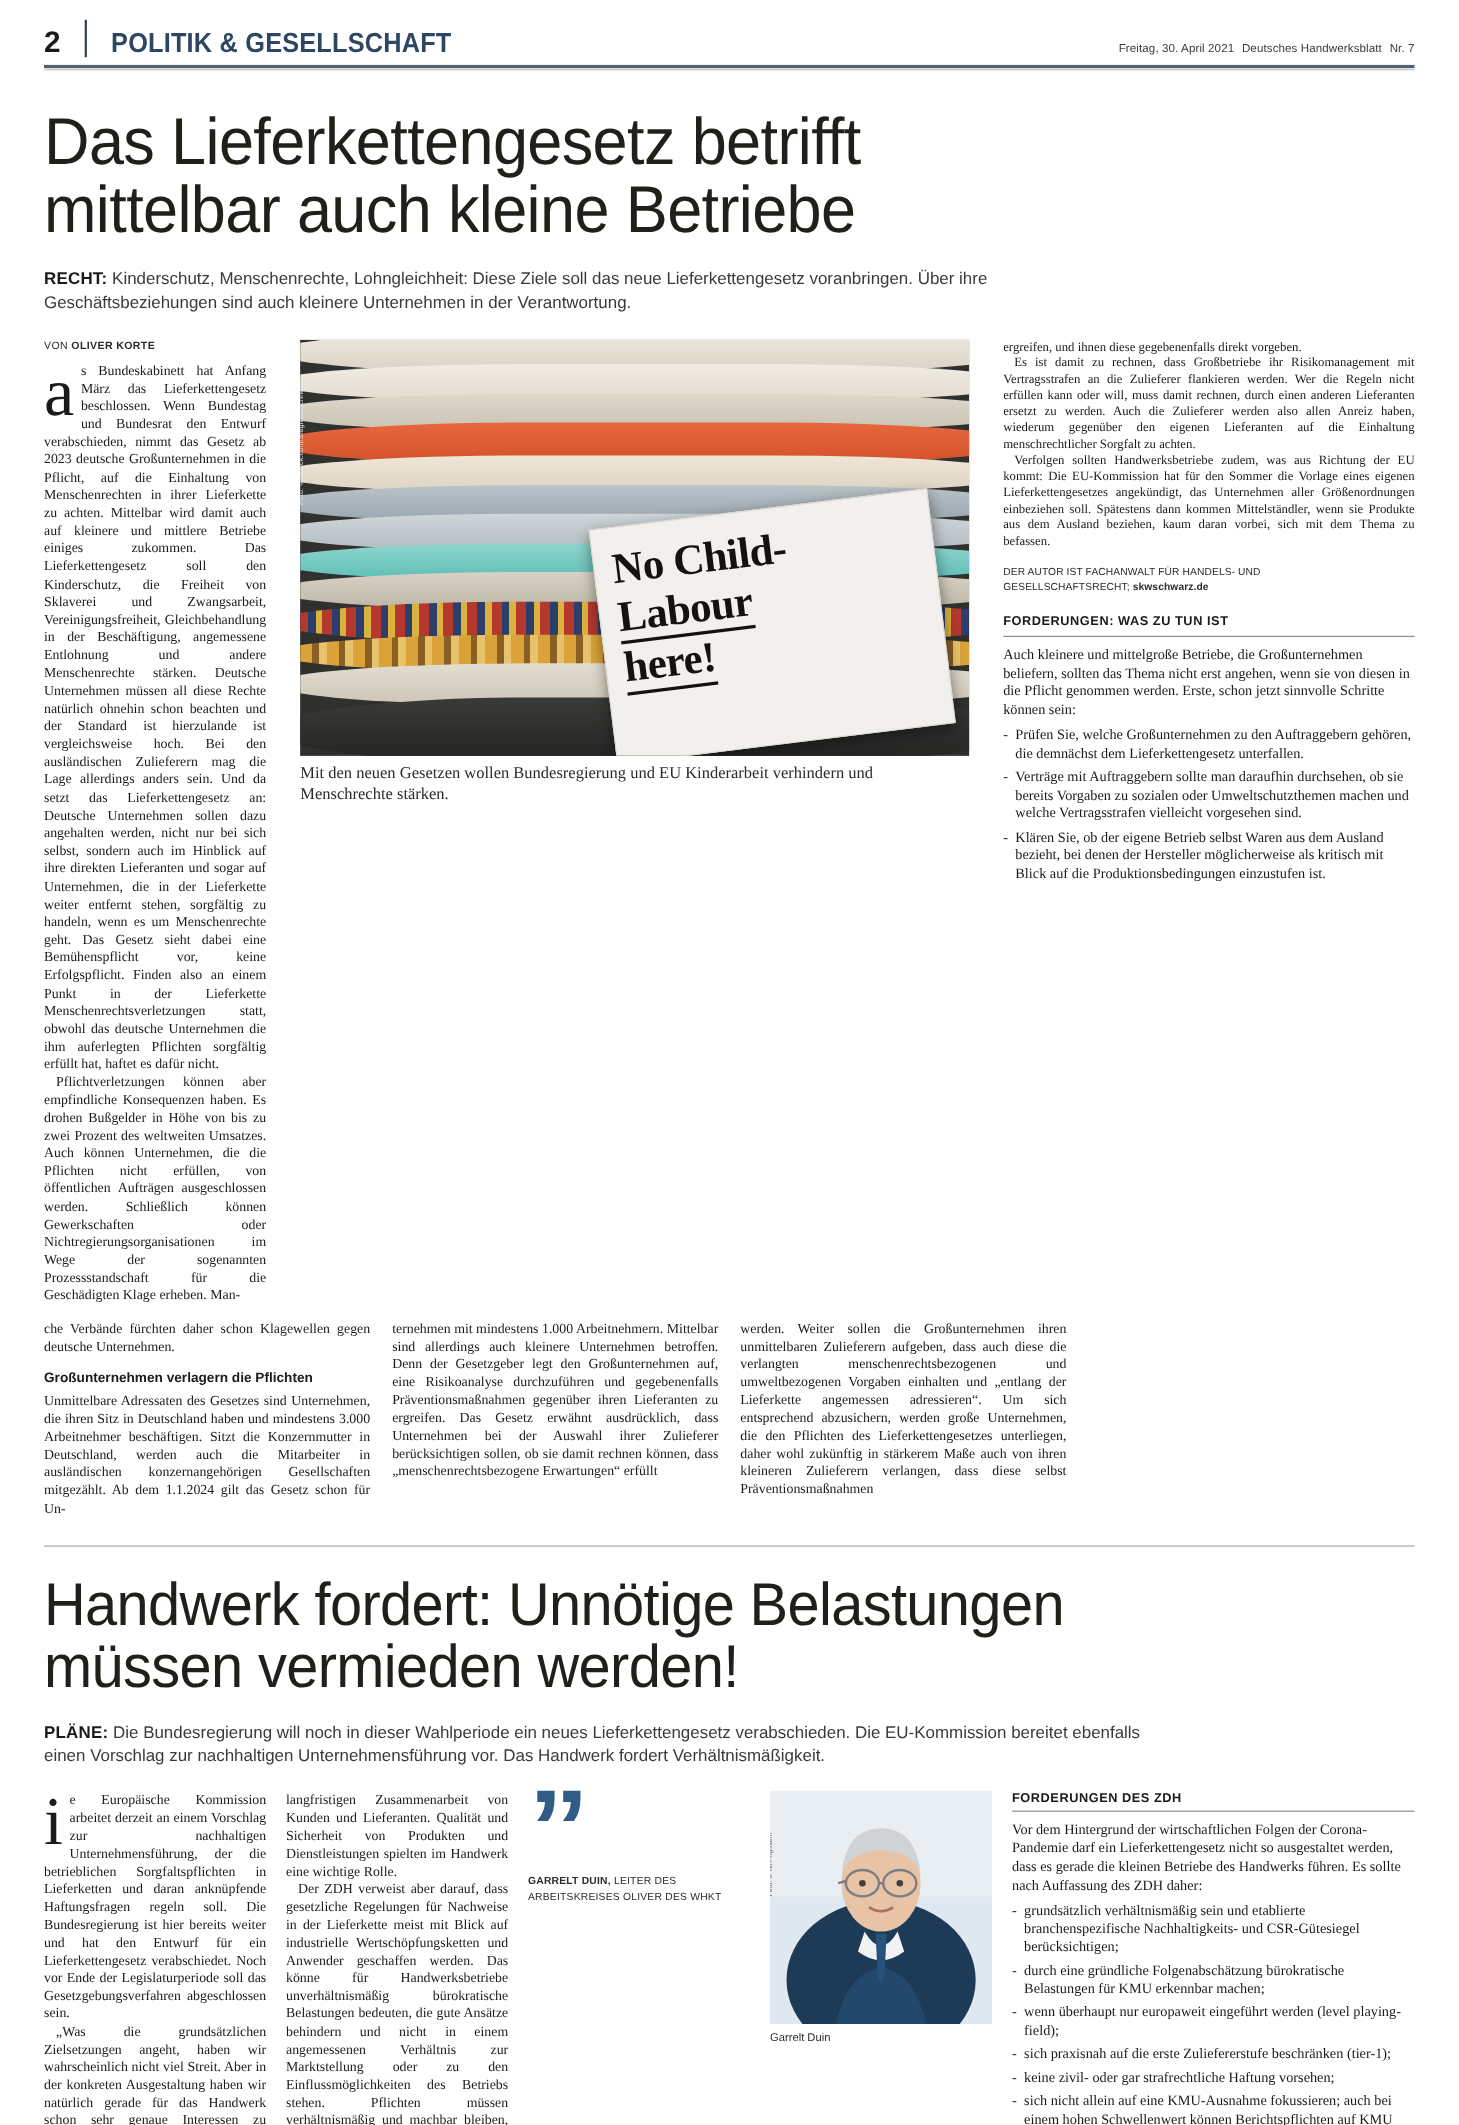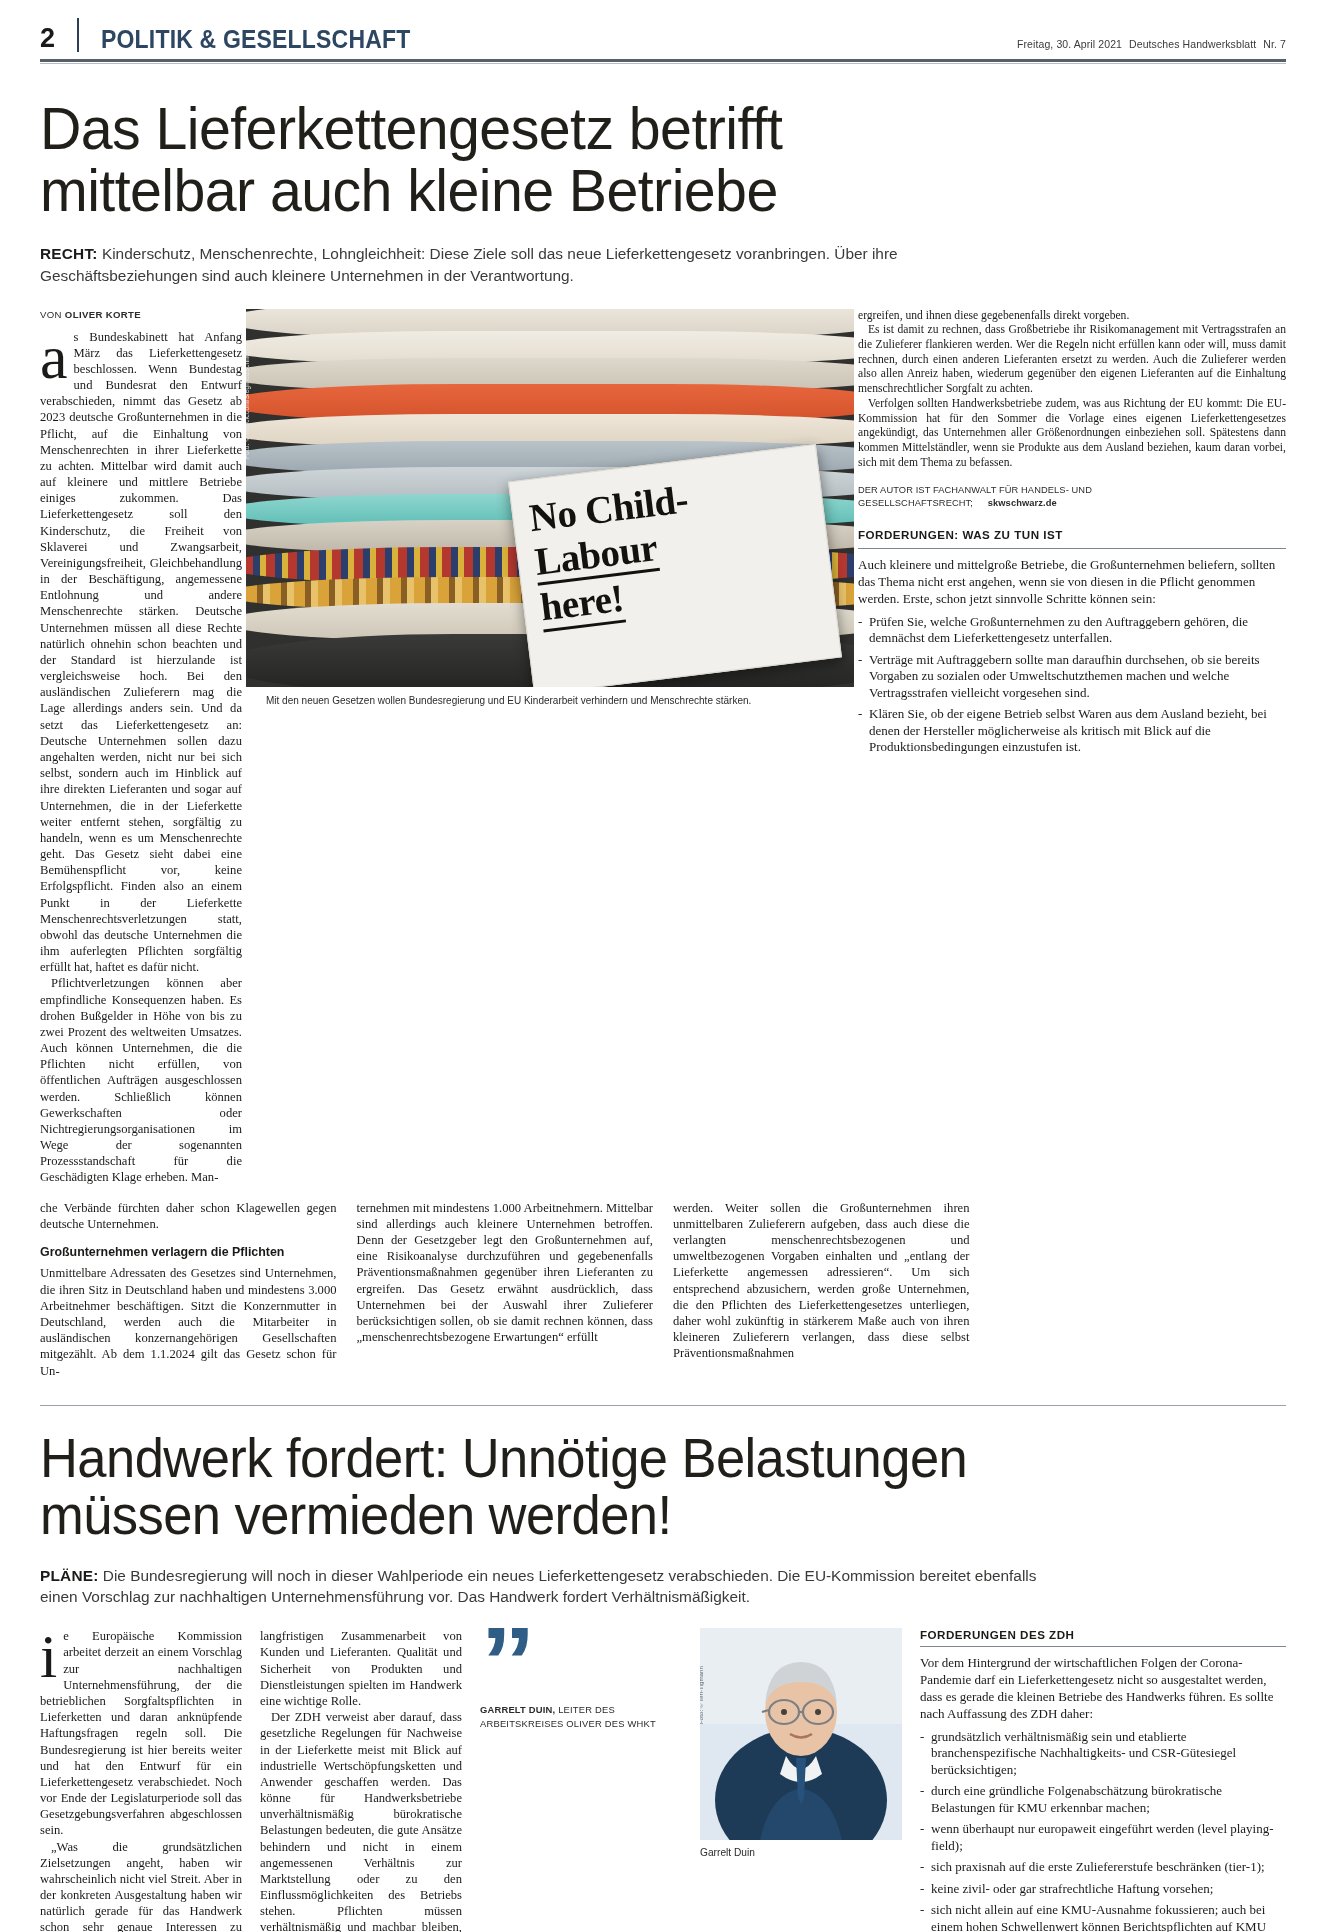--- a/index.html
+++ b/index.html
@@ -51,21 +51,21 @@
   }
   h1.deck.second { font-size:55px; margin-top:24px; }
   .standfirst {
     font-family:"Liberation Sans", sans-serif;
     font-size:15.4px; line-height:1.42; color:#3a3a38;
     margin-top:20px; max-width:1010px;
   }
   .standfirst b { font-weight:700; color:#1a1a18; letter-spacing:0.2px; }
 
   
-  .a1 { display:grid; grid-template-columns:202px 608px 1fr; column-gap:4px; margin-top:22px; }
+  .a1 { display:grid; grid-template-columns:202px 608px 1fr; column-gap:31px; margin-top:22px; }
   .byline {
     font-family:"Liberation Sans", sans-serif;
     font-size:9.6px; letter-spacing:0.35px; color:#2b2b2b; margin-bottom:9px;
   }
   .byline b { font-weight:700; }
 
   .bodycol { font-size:12.6px; line-height:1.285; text-align:justify; hyphens:auto; }
   .bodycol p { margin:0; text-indent:0; }
   .bodycol p + p { text-indent:11px; }
   .dropcap::first-letter {
@@ -79,22 +79,22 @@
     position:relative; width:608px; height:378px; overflow:hidden;
     background:#2a2a2a;
   }
   .credit {
     position:absolute; left:-3px; top:150px;
     transform:rotate(-90deg); transform-origin:left top;
     font-family:"Liberation Sans", sans-serif;
     font-size:6.4px; color:#e9e9e9; letter-spacing:0.2px; white-space:nowrap;
   }
   .caption {
-    font-family:Liberation Sans, sans-serif;
-    font-size:10px; color:#2b2b2b; padding-top:7px; line-height:1.3;margin-left:20px;
+    font-family:Liberation Serif, serif;
+    font-size:15px; color:#2b2b2b; padding-top:7px; line-height:1.3;
   }
   
   .stack { position:absolute; inset:0; background:#30302e; }
   .band { position:absolute; left:-4%; width:112%; border-radius:48% / 70%; }
   .sign {
     position:absolute; right:24px; bottom:10px; width:310px; height:215px;
     background:#f2f0ec; transform:rotate(-7deg);
     box-shadow:0 5px 14px rgba(0,0,0,.45);
     border:1px solid #ddd9d2;
   }
@@ -114,21 +114,21 @@
   .a1cols { display:grid; grid-template-columns:repeat(4,1fr); column-gap:20px; margin-top:14px; }
 
   
   .rail { font-size:11.6px; line-height:1.27; text-align:justify; }
   .rail p { margin:0; }
   .rail p + p { text-indent:10px; }
   .rail-note {
     font-family:"Liberation Sans", sans-serif;
     font-size:9.3px; color:#2b2b2b; line-height:1.4; margin-top:14px; letter-spacing:0.1px;
   }
-  .rail-note b { font-weight:700;margin-left:12px; }
+  .rail-note b { font-weight:700; }
   .boxhead {
     font-family:"Liberation Sans", sans-serif;
     font-weight:700; font-size:11.6px; letter-spacing:0.5px; color:#1a1a18;
     padding-bottom:5px; margin-top:18px; border-bottom:1.5px solid #7d868f;
   }
   .boxbody { font-size:13px; line-height:1.3; margin-top:8px; text-align:left; }
   .boxbody ul { margin:6px 0 0 0; padding-left:11px; list-style:none; }
   .boxbody li { position:relative; margin-bottom:5px; line-height:1.27; }
   .boxbody li::before { content:"-"; position:absolute; left:-11px; }
 

